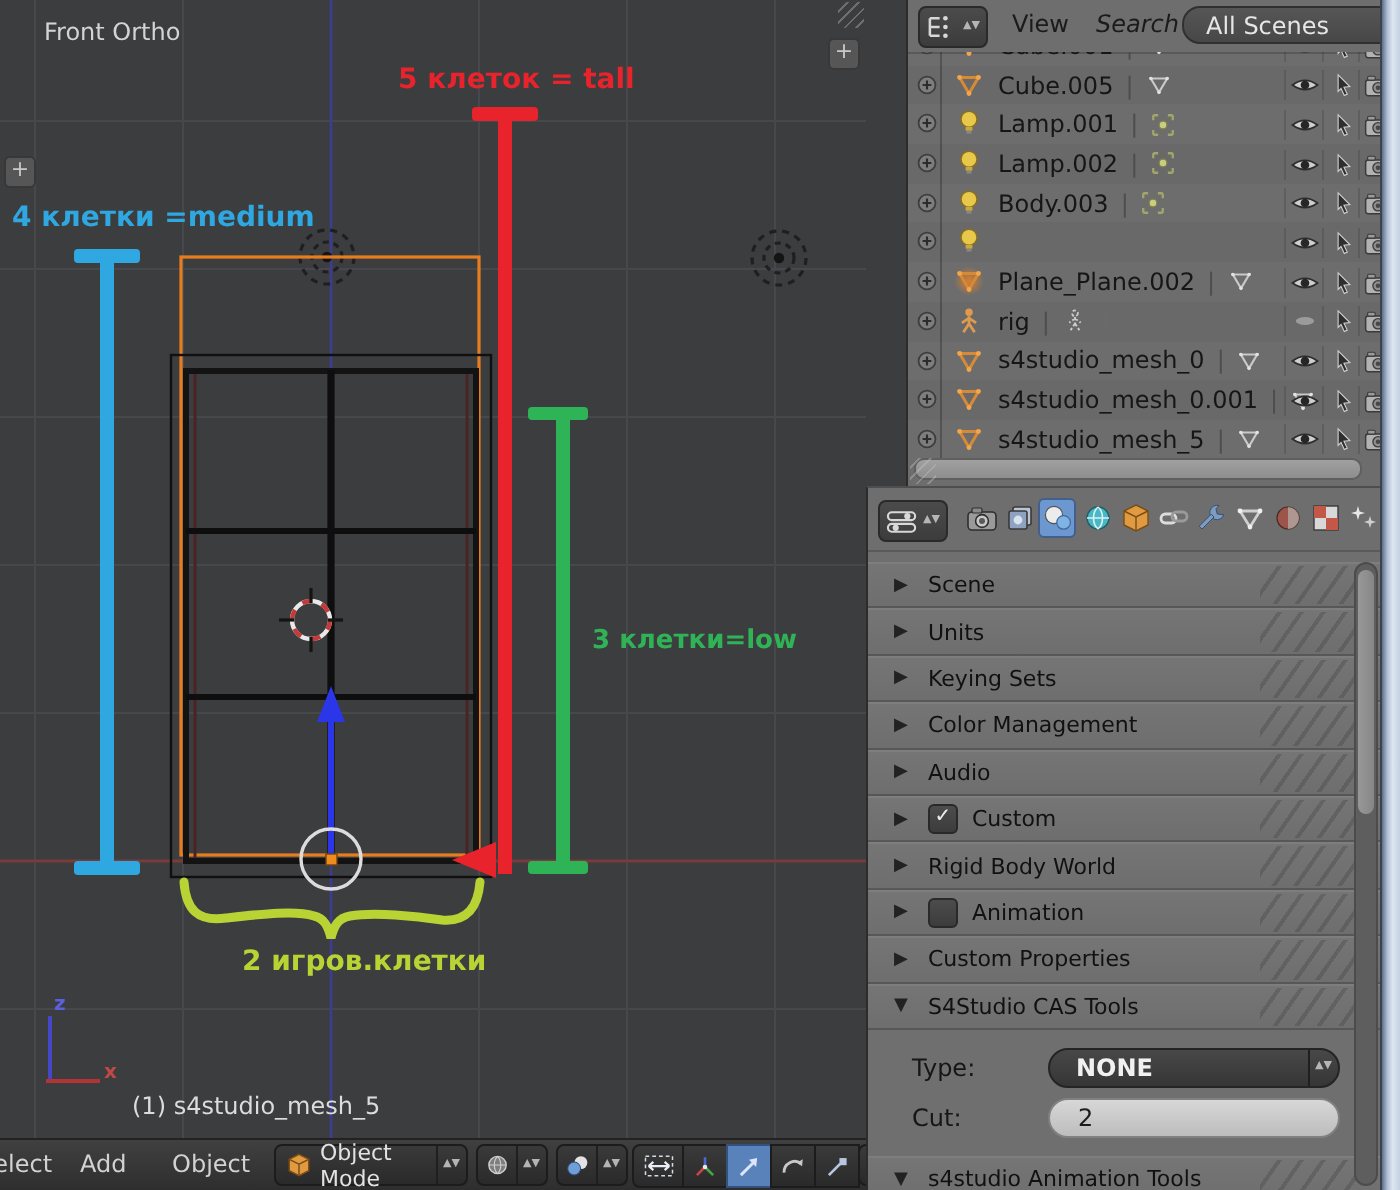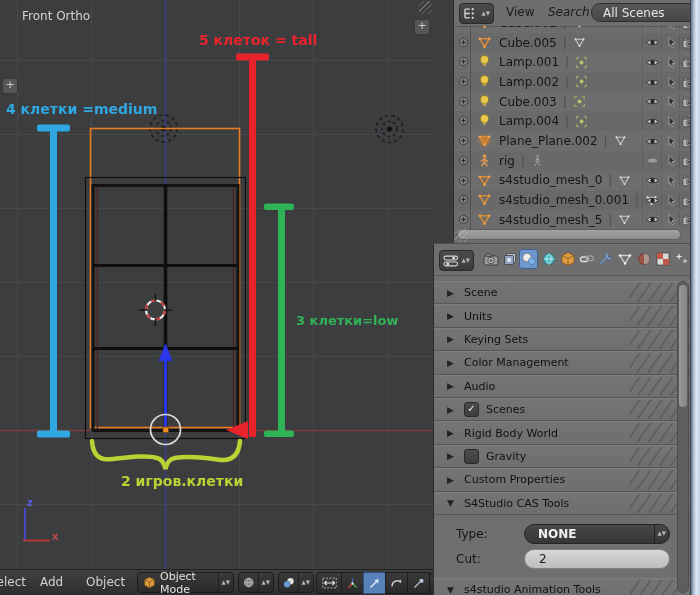--- a/index.html
+++ b/index.html
@@ -178,20 +178,21 @@
       </g>
     </svg>
 
     <div class="vp-label">Front Ortho</div>
     <div class="anno" id="anno-tall" style="left: 199px; top: 32px; color: rgb(232, 35, 43);">5 клеток = tall</div>
     <div class="anno" style="left: 6px; top: 101px; color: rgb(47, 168, 225);">4 клетки =medium</div>
     <div class="anno" id="anno-low" style="left: 296px; top: 313px; color: rgb(48, 179, 86);">3 клетки=low</div>
     <div class="anno" style="left: 121px; top: 473px; color: rgb(185, 211, 53);">2 игров.клетки</div>
     <span class="gz" style="left:27px;top:497px;color:#5a5fe0;">z</span>
     <span class="gz" style="left:52px;top:531px;color:#c24747;">x</span>
+    <div class="obj-info">(1) s4studio_mesh_5</div>
 
     <div class="plusbtn" style="left:2px;top:78px;">+</div>
     <div class="plusbtn" style="left:414px;top:19px;">+</div>
     <div class="grip" style="left:419px;top:1px;"></div>
 
     <div id="vp-footer">
       <span class="menu" style="left:-11px;">Select</span>
       <span class="menu" style="left:40px;">Add</span>
       <span class="menu" style="left:86px;">Object</span>
 
@@ -524,21 +525,21 @@
             </svg>
           </span>
     <span class="oticon icon">
             <svg viewBox="0 0 16 16">
               <circle cx="8" cy="6" r="4.3" fill="#e8c84a" stroke="#8a6d1f" stroke-width="0.8"></circle>
               <rect x="6.2" y="10" width="3.6" height="2.1" fill="#caa93c"></rect>
               <rect x="6.7" y="12.3" width="2.6" height="1.3" fill="#8a8a8a"></rect>
             </svg>
           </span>
     <span class="onamewrap">
-      <span class="oname">Cube.003</span>
+      <span class="oname">Body.003</span>
       <span class="opipe">|</span>
       <span class="odata">
               <span class="icon">
                 <svg viewBox="0 0 16 16">
                   <path d="M2 2 H5 M2 2 V5 M14 2 H11 M14 2 V5 M2 14 H5 M2 14 V11 M14 14 H11 M14 14 V11" stroke="#a3a66a" stroke-width="1.4" fill="none"></path>
                   <circle cx="8" cy="8" r="2.4" fill="#c9cd7f" stroke="#7d8049" stroke-width="0.8"></circle>
                 </svg>
               </span>
             </span>
     </span>
@@ -576,32 +577,20 @@
               <path d="M8 5.3 V10.7 M5.3 8 H10.7" stroke="#2c2c2c" stroke-width="1.3"></path>
             </svg>
           </span>
     <span class="oticon icon">
             <svg viewBox="0 0 16 16">
               <circle cx="8" cy="6" r="4.3" fill="#e8c84a" stroke="#8a6d1f" stroke-width="0.8"></circle>
               <rect x="6.2" y="10" width="3.6" height="2.1" fill="#caa93c"></rect>
               <rect x="6.7" y="12.3" width="2.6" height="1.3" fill="#8a8a8a"></rect>
             </svg>
           </span>
-    <span class="onamewrap">
-      <span class="oname">Lamp.004</span>
-      <span class="opipe">|</span>
-      <span class="odata">
-              <span class="icon">
-                <svg viewBox="0 0 16 16">
-                  <path d="M2 2 H5 M2 2 V5 M14 2 H11 M14 2 V5 M2 14 H5 M2 14 V11 M14 14 H11 M14 14 V11" stroke="#a3a66a" stroke-width="1.4" fill="none"></path>
-                  <circle cx="8" cy="8" r="2.4" fill="#c9cd7f" stroke="#7d8049" stroke-width="0.8"></circle>
-                </svg>
-              </span>
-            </span>
-    </span>
     <span class="ocol oeye">
             <span class="icon" style="width:15px;height:13px;">
               <svg viewBox="0 0 18 14">
                 <path d="M1.5 7 Q9 1.5 16.5 7 Q9 12.5 1.5 7 Z" fill="#cfcfcf" stroke="#2d2d2d" stroke-width="1.1"></path>
                 <circle cx="9" cy="7" r="2.6" fill="#262626"></circle>
               </svg>
             </span>
           </span>
     <span class="ocol ocur">
             <span class="icon" style="width:13px;height:13px;">
@@ -1050,33 +1039,33 @@
   </div>
         <div class="phead">
     <span class="parrow">▶</span>
 
     <span class="plabel">Audio</span>
     <span class="pstripes"></span>
   </div>
         <div class="phead">
     <span class="parrow">▶</span>
     <span class="pcb">✓</span>
-    <span class="plabel">Scenes</span>
+    <span class="plabel">Custom</span>
     <span class="pstripes"></span>
   </div>
         <div class="phead">
     <span class="parrow">▶</span>
 
     <span class="plabel">Rigid Body World</span>
     <span class="pstripes"></span>
   </div>
         <div class="phead">
     <span class="parrow">▶</span>
     <span class="pcb"></span>
-    <span class="plabel">Gravity</span>
+    <span class="plabel">Animation</span>
     <span class="pstripes"></span>
   </div>
         <div class="phead">
     <span class="parrow">▶</span>
 
     <span class="plabel">Custom Properties</span>
     <span class="pstripes"></span>
   </div>
         <div class="phead">
     <span class="parrow">▼</span>

